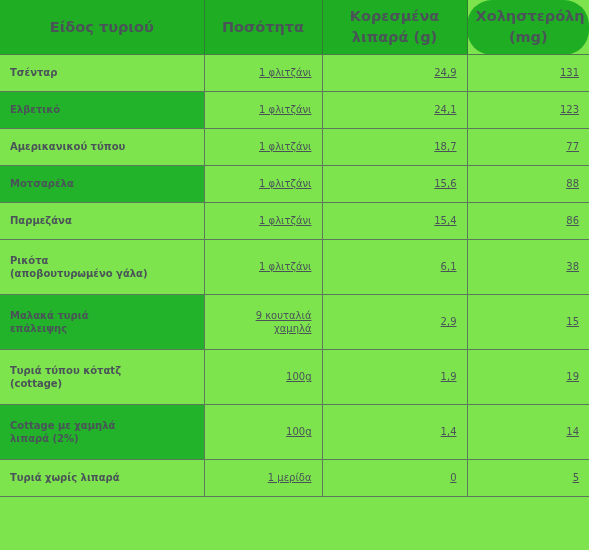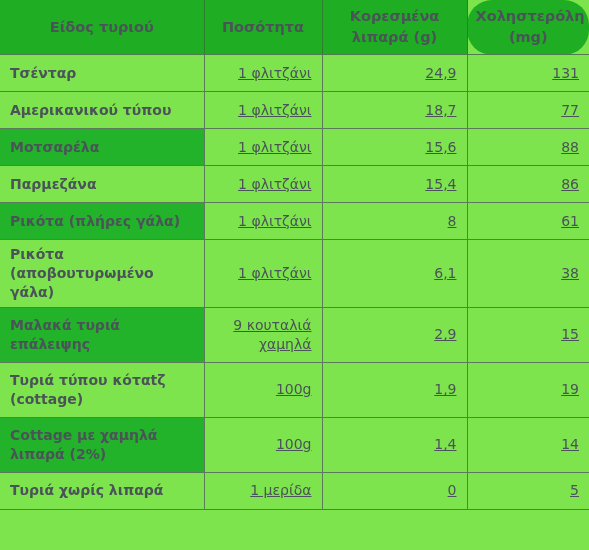--- a/index.html
+++ b/index.html
@@ -36,21 +36,21 @@
     height: 51px;
     box-sizing: border-box;
     border-right: 1px solid #2f7d2f;
     border-bottom: 1px solid #4e7a4e;
   }
   thead th:last-child { border-right: none; border-radius: 25px; }
 
   tbody td {
     background: #7ee44e;
     color: #4a5458;
-    font-size: 14px;
+    font-size: 10px;
     line-height: 1.35;
     vertical-align: middle;
     border: 1px solid #5b7a5b;
     border-left: none;
     padding: 5px 10px;
     box-sizing: border-box;
   }
   tbody td:last-child { border-right: none; }
 
   tbody td.cell-name {
@@ -90,43 +90,43 @@
       <th><span>Χοληστερόλη</span><br><span>(mg)</span></th>
     </tr>
   </thead>
   <tbody id="table-body">
       <tr class="h-one">
         <td class="cell-name"><span>Τσένταρ</span></td>
         <td class="cell-num"><span>1 φλιτζάνι</span></td>
         <td class="cell-num"><span>24,9</span></td>
         <td class="cell-num"><span>131</span></td>
       </tr>
+      <tr class="h-one row-alt">
+        <td class="cell-name"><span>Ελβετικό</span></td>
+        <td class="cell-num"><span>1 φλιτζάνι</span></td>
+        <td class="cell-num"><span>24,1</span></td>
+        <td class="cell-num"><span>123</span></td>
+      </tr>
       <tr class="h-one">
         <td class="cell-name"><span>Αμερικανικού τύπου</span></td>
         <td class="cell-num"><span>1 φλιτζάνι</span></td>
         <td class="cell-num"><span>18,7</span></td>
         <td class="cell-num"><span>77</span></td>
       </tr>
       <tr class="h-one row-alt">
         <td class="cell-name"><span>Μοτσαρέλα</span></td>
         <td class="cell-num"><span>1 φλιτζάνι</span></td>
         <td class="cell-num"><span>15,6</span></td>
         <td class="cell-num"><span>88</span></td>
       </tr>
       <tr class="h-one">
         <td class="cell-name"><span>Παρμεζάνα</span></td>
         <td class="cell-num"><span>1 φλιτζάνι</span></td>
         <td class="cell-num"><span>15,4</span></td>
         <td class="cell-num"><span>86</span></td>
-      </tr>
-      <tr class="h-one row-alt">
-        <td class="cell-name"><span>Ρικότα (πλήρες γάλα)</span></td>
-        <td class="cell-num"><span>1 φλιτζάνι</span></td>
-        <td class="cell-num"><span>8</span></td>
-        <td class="cell-num"><span>61</span></td>
       </tr>
       <tr class="h-two">
         <td class="cell-name"><span>Ρικότα</span><br><span>(αποβουτυρωμένο γάλα)</span></td>
         <td class="cell-num"><span>1 φλιτζάνι</span></td>
         <td class="cell-num"><span>6,1</span></td>
         <td class="cell-num"><span>38</span></td>
       </tr>
       <tr class="h-two row-alt">
         <td class="cell-name"><span>Μαλακά τυριά</span><br><span>επάλειψης</span></td>
         <td class="cell-num"><span>9 κουταλιά</span><br><span>χαμηλά</span></td>

